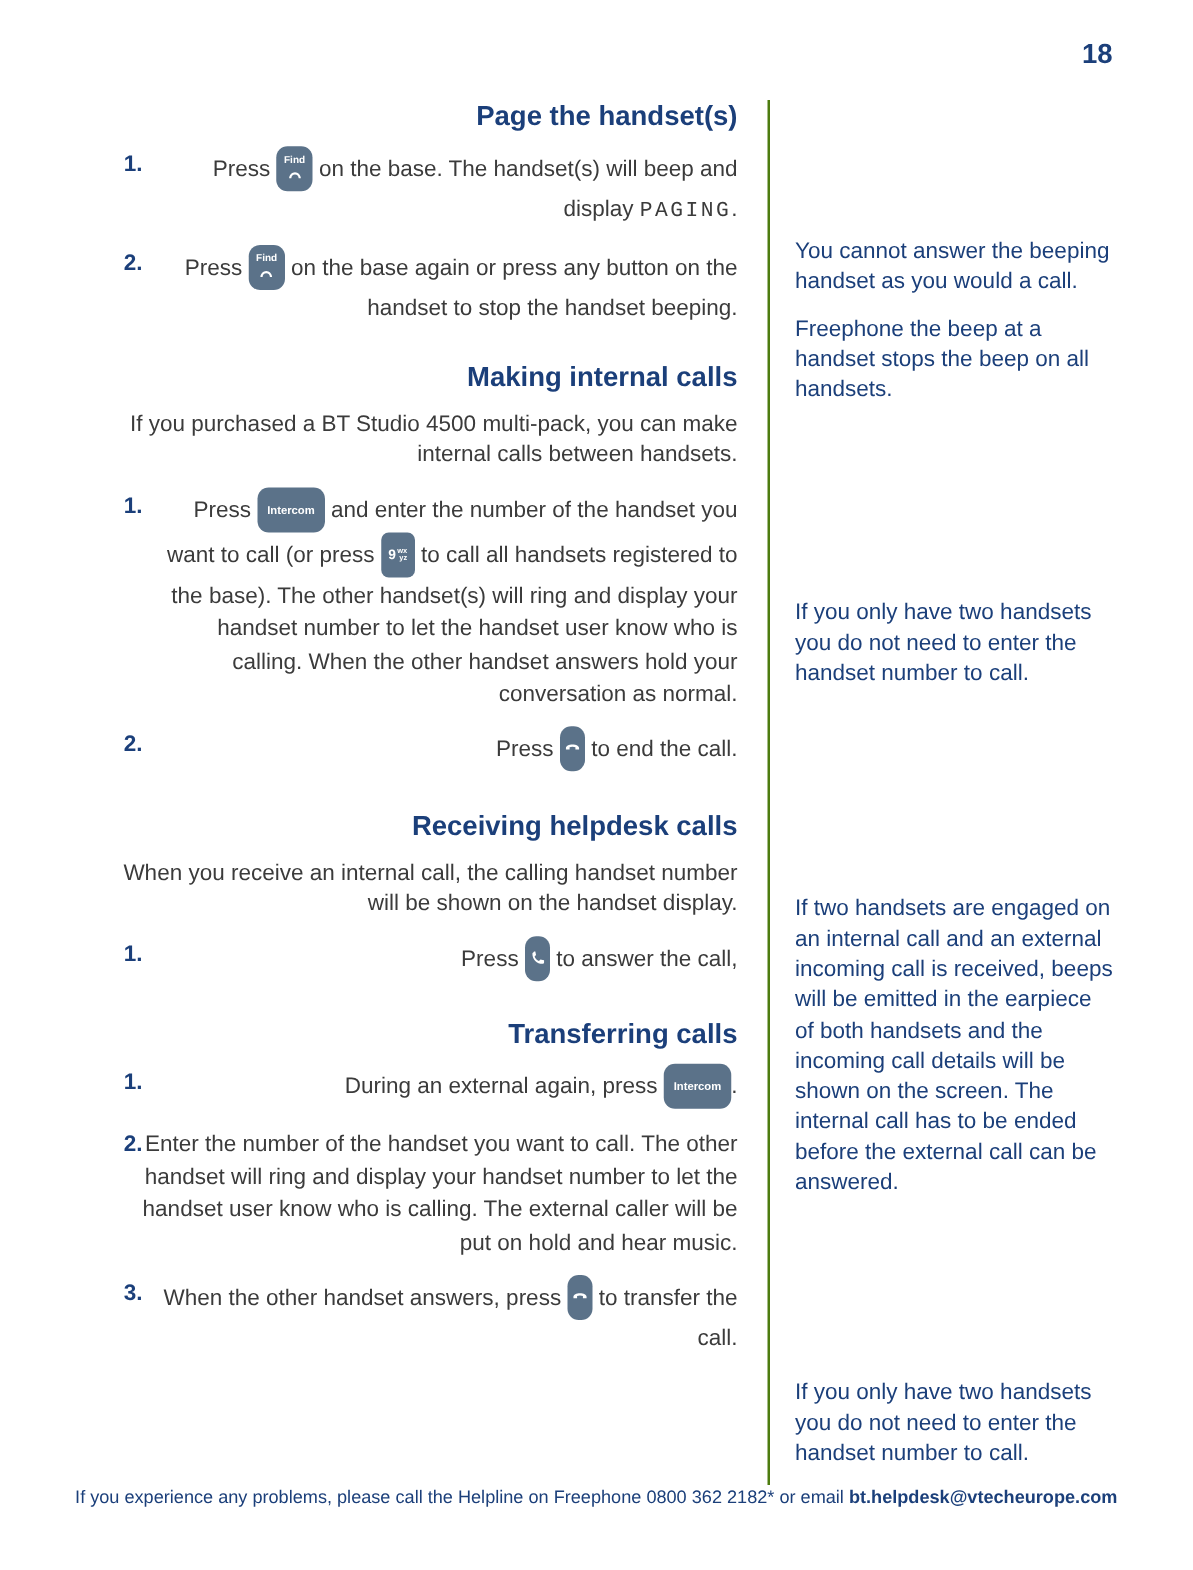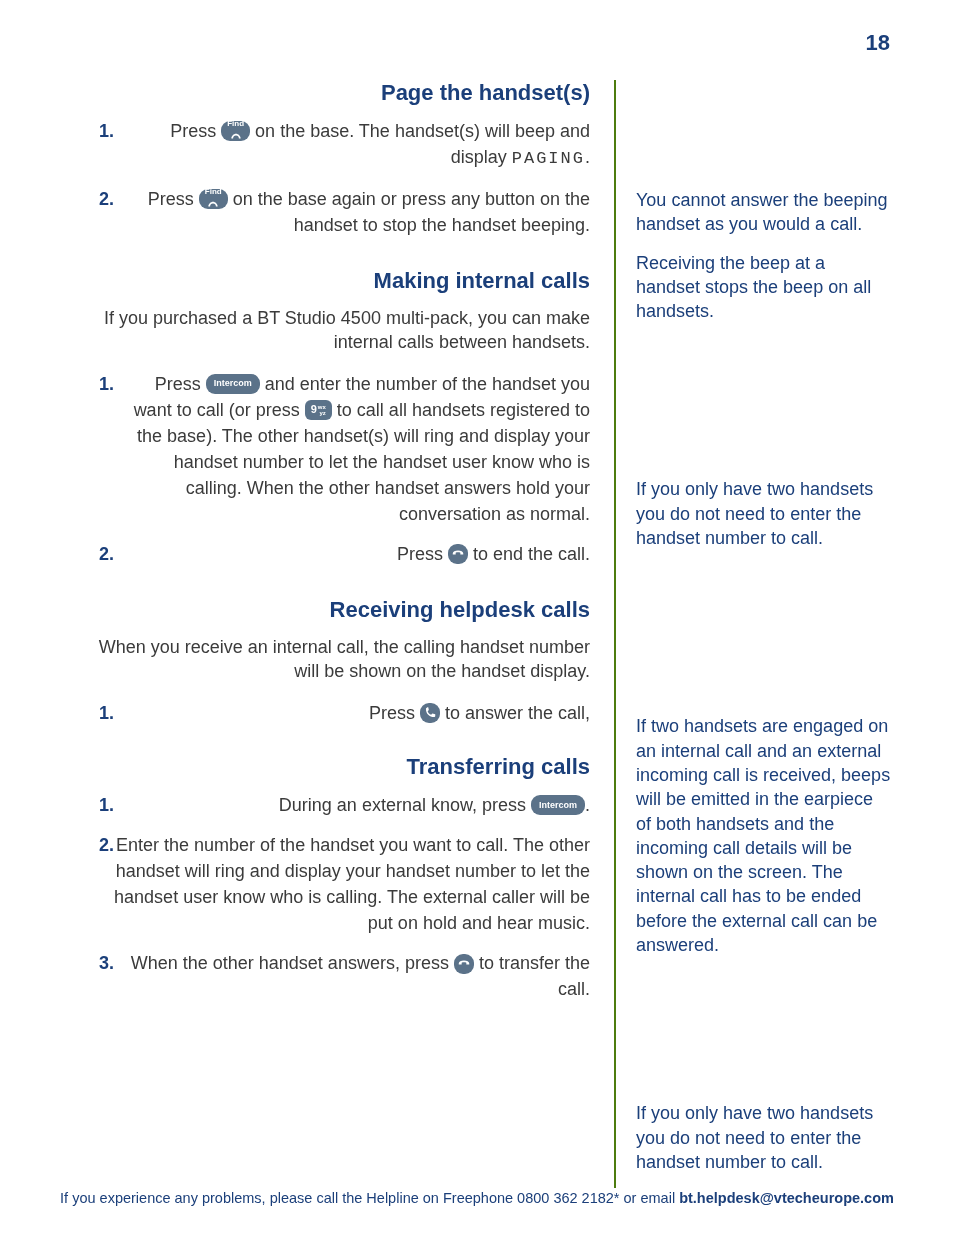--- a/index.html
+++ b/index.html
@@ -58,21 +58,21 @@
     font-weight:700;color:#1b3f7a;
   }
   li .body{flex:1;}
   .key{
     display:inline-flex;align-items:center;justify-content:center;
     vertical-align:middle;
     background:#5b7289;color:#fff;
     border-radius:9px;
     padding:0 6px;
     font-size:11px;line-height:1;
-    height:20px;min-width:26px;
+    height:36px;min-width:26px;
     position:relative;top:-1px;
     box-sizing:border-box;
     font-weight:600;
   }
   .key.square{border-radius:6px;}
   .key svg{width:14px;height:14px;fill:#fff;}
   .mono{
     font-family:"Courier New",monospace;
     letter-spacing:2px;
     font-size:17px;
@@ -182,21 +182,21 @@
         </li>
       </ol>
     </div>
 
     <div class="section">
       <h2>Transferring calls</h2>
       <ol>
         <li>
           <span class="num">1.</span>
           <span class="body">
-            <span>During an external know, press </span>
+            <span>During an external again, press </span>
             <span class="key" style="font-size:9px;padding:0 8px">Intercom</span><span>.</span>
           </span>
         </li>
         <li>
           <span class="num">2.</span>
           <span class="body">Enter the number of the handset you want to call. The other handset will ring and display your handset number to let the handset user know who is calling. The external caller will be put on hold and hear music.</span>
         </li>
         <li>
           <span class="num">3.</span>
           <span class="body">
@@ -210,21 +210,21 @@
           </span>
         </li>
       </ol>
     </div>
 
   </div>
 
   <div class="side-col">
     <div class="side-spacer" style="height:108px"></div>
     <div class="note">You cannot answer the beeping handset as you would a call.</div>
-    <div class="note">Receiving the beep at a handset stops the beep on all handsets.</div>
+    <div class="note">Freephone the beep at a handset stops the beep on all handsets.</div>
     <div class="side-spacer" style="height:140px"></div>
     <div class="note">If you only have two handsets you do not need to enter the handset number to call.</div>
     <div class="side-spacer" style="height:150px"></div>
     <div class="note">If two handsets are engaged on an internal call and an external incoming call is received, beeps will be emitted in the earpiece of both handsets and the incoming call details will be shown on the screen. The internal call has to be ended before the external call can be answered.</div>
     <div class="side-spacer" style="height:130px"></div>
     <div class="note">If you only have two handsets you do not need to enter the handset number to call.</div>
   </div>
 </div>
 
 <div class="footer">

